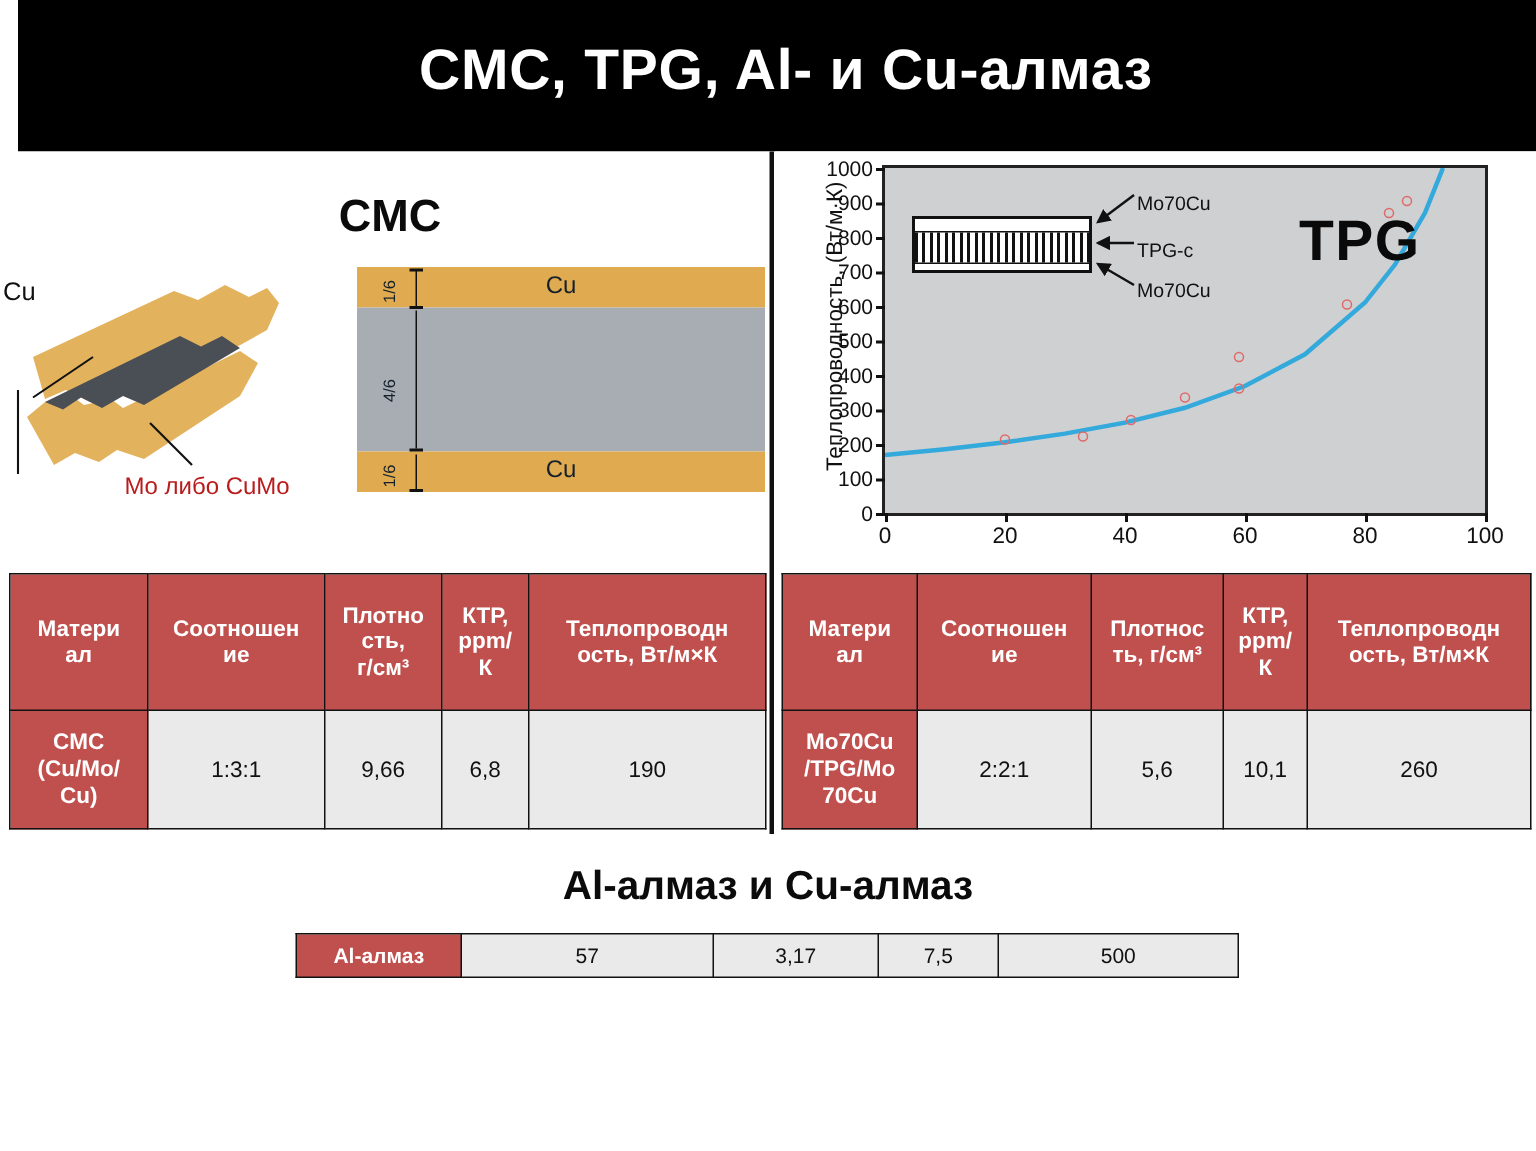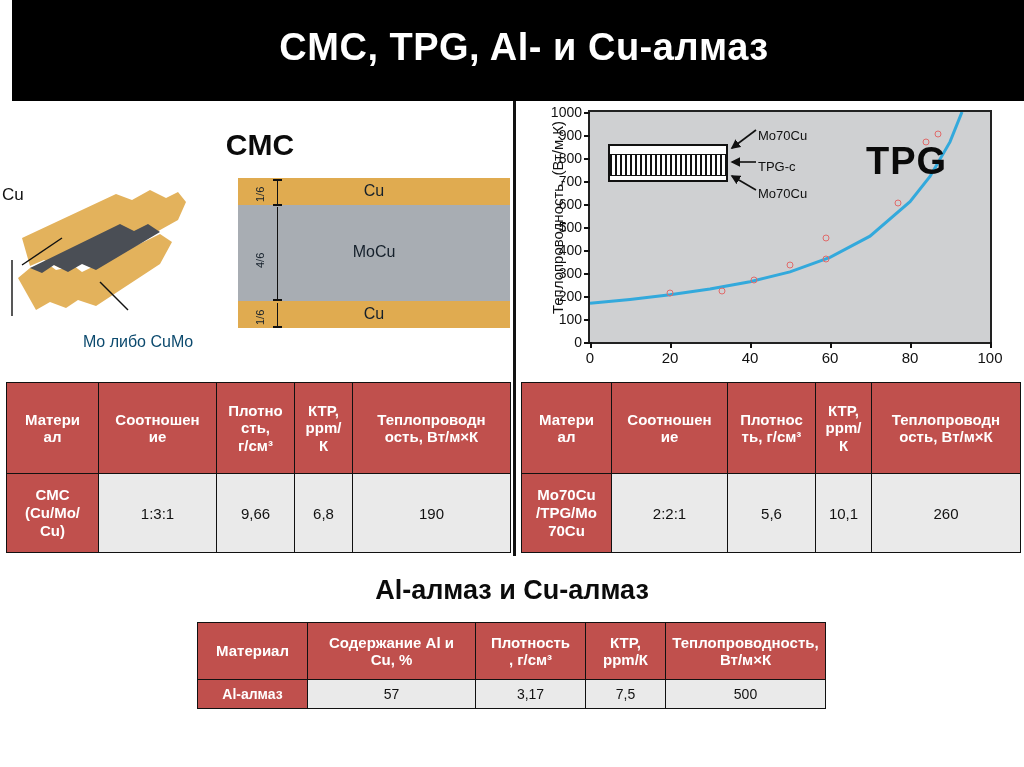--- a/index.html
+++ b/index.html
@@ -41,21 +41,21 @@
     position:absolute;left:150px;top:128px;width:220px;
     text-align:center;font-size:30px;font-weight:bold;color:#0b0b0b;
   }
 
   
   #iso-wrap{position:absolute;left:0px;top:160px;width:230px;height:195px;}
   #iso-label-cu{
     position:absolute;left:2px;top:185px;font-size:17px;color:#111;
   }
   #iso-label-mo{
-    position:absolute;left:83px;top:333px;font-size:16px;color:#0c4a6e;white-space:nowrap;
+    position:absolute;left:83px;top:316px;font-size:16px;color:#b91c1c;white-space:nowrap;
   }
 
   
   #xsec{
     position:absolute;left:238px;top:178px;width:272px;height:150px;
   }
   .xs-layer{position:absolute;left:0;width:272px;}
   #xs-cu-top{top:0;height:27px;background:#e0ab50;}
   #xs-mocu{top:27px;height:96px;background:#a8adb3;}
   #xs-cu-bot{top:123px;height:27px;background:#e0ab50;}
@@ -187,21 +187,20 @@
   </svg>
 </div>
 <div id="iso-label-cu">Cu</div>
 <div id="iso-label-mo">Mo либо CuMo</div>
 
 <div id="xsec">
   <div class="xs-layer" id="xs-cu-top"></div>
   <div class="xs-layer" id="xs-mocu"></div>
   <div class="xs-layer" id="xs-cu-bot"></div>
   <div class="xs-text" id="xs-t-cu1">Cu</div>
-  <div class="xs-text" id="xs-t-mocu">MoCu</div>
   <div class="xs-text" id="xs-t-cu2">Cu</div>
   <div class="frac" id="frac1">1/6</div>
   <div class="frac" id="frac2">4/6</div>
   <div class="frac" id="frac3">1/6</div>
   <div class="dimline" id="dim1"></div>
   <div class="dimline" id="dim2"></div>
   <div class="dimline" id="dim3"></div>
   <div class="dimcap" style="top:1px"></div>
   <div class="dimcap" style="top:26px"></div>
   <div class="dimcap" style="top:121px"></div>
@@ -374,41 +373,20 @@
 
 <table class="mt" id="tbl-bottom">
   <colgroup>
       <col style="width:110px">
       <col style="width:168px">
       <col style="width:110px">
       <col style="width:80px">
       <col style="width:160px">
     </colgroup>
   <tbody>
-      <tr>
-    <td class="hd" style="height:54px">
-      <div>Материал</div>
-    </td>
-    <td class="hd">
-      <div>Содержание Al и</div>
-      <div>Cu, %</div>
-    </td>
-    <td class="hd">
-      <div>Плотность</div>
-      <div>, г/см³</div>
-    </td>
-    <td class="hd">
-      <div>КТР,</div>
-      <div>ppm/К</div>
-    </td>
-    <td class="hd">
-      <div>Теплопроводность,</div>
-      <div>Вт/м×К</div>
-    </td>
-  </tr>
   <tr>
     <td class="rowhd" style="height:26px">Al-алмаз</td>
     <td class="val">57</td>
     <td class="val">3,17</td>
     <td class="val">7,5</td>
     <td class="val">500</td>
   </tr>
 </tbody>
   </table>
 

